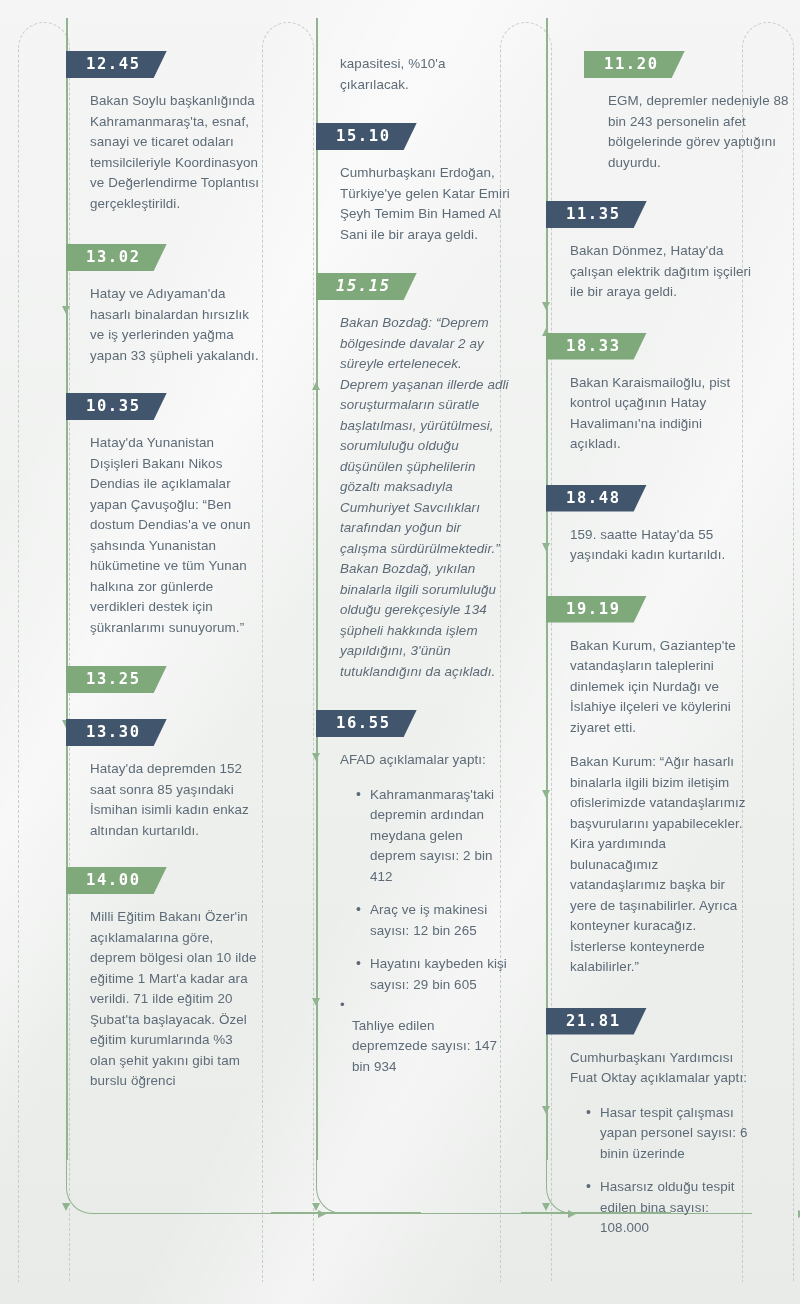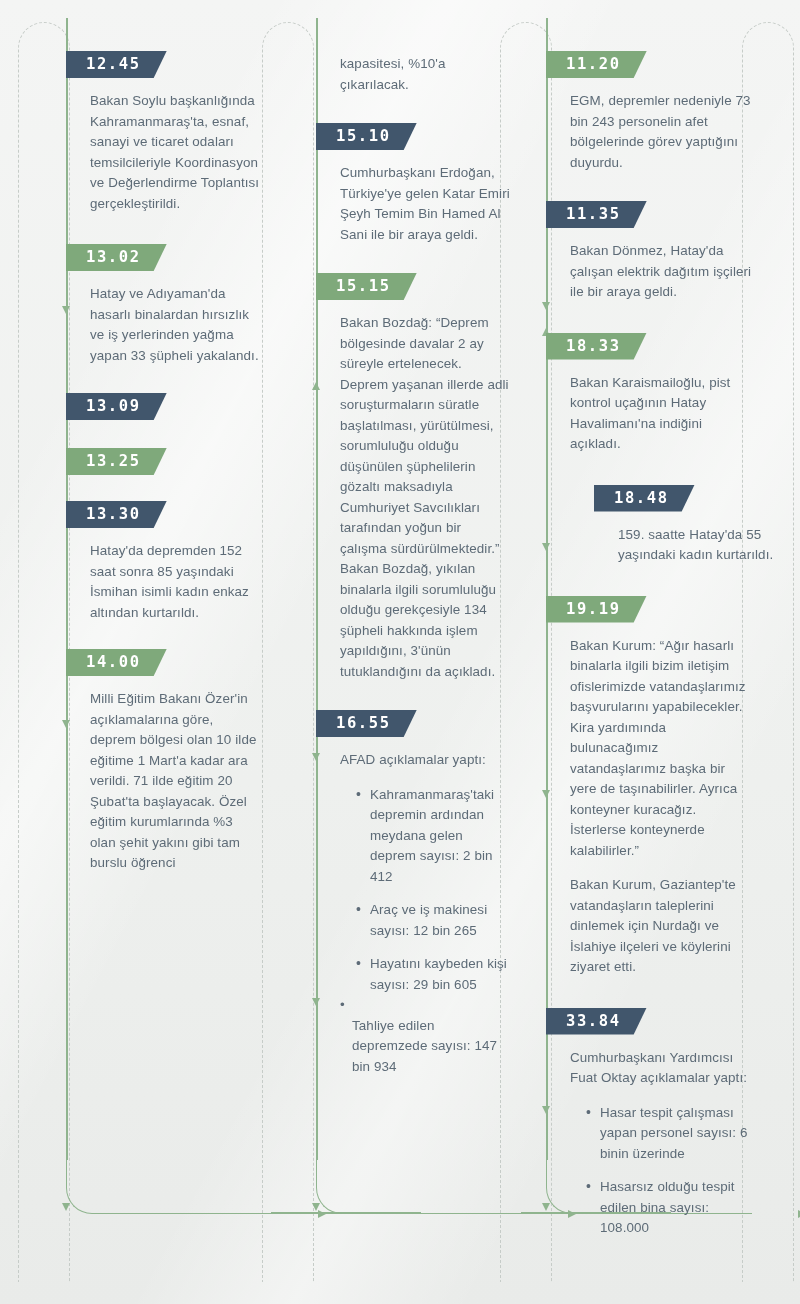--- a/index.html
+++ b/index.html
@@ -149,21 +149,24 @@
     </div>
 
     <div class="entry" style="padding-top:30px;">
       <div class="badge green">13.02</div>
       <div class="body-text">
         <p>Hatay ve Adıyaman'da hasarlı binalardan hırsızlık ve iş yerlerinden yağma yapan 33 şüpheli yakalandı.</p>
       </div>
     </div>
 
     <div class="entry" style="padding-top:27px;">
-      <div class="badge dark">13.09</div>
+      <div class="badge dark">10.35</div>
+      <div class="body-text">
+        <p>Hatay'da Yunanistan Dışişleri Bakanı Nikos Dendias ile açıklamalar yapan Çavuşoğlu: “Ben dostum Dendias'a ve onun şahsında Yunanistan hükümetine ve tüm Yunan halkına zor günlerde verdikleri destek için şükranlarımı sunuyorum.”</p>
+      </div>
     </div>
 
     <div class="entry" style="padding-top:28px;">
       <div class="badge green">13.25</div>
     </div>
 
     <div class="entry" style="padding-top:26px;">
       <div class="badge dark">13.30</div>
       <div class="body-text">
         <p>Hatay'da depremden 152 saat sonra 85 yaşındaki İsmihan isimli kadın enkaz altından kurtarıldı.</p>
@@ -192,21 +195,21 @@
       <p>kapasitesi, %10'a çıkarılacak.</p>
     </div>
 
     <div class="entry" style="padding-top:28px;">
       <div class="badge dark">15.10</div>
       <div class="body-text">
         <p>Cumhurbaşkanı Erdoğan, Türkiye'ye gelen Katar Emiri Şeyh Temim Bin Hamed Al Sani ile bir araya geldi.</p>
       </div>
     </div>
 
-    <div class="entry" style="padding-top:28px;">
+    <div class="entry" style="padding-top:28px;font-style:italic;">
       <div class="badge green">15.15</div>
       <div class="body-text">
         <p>Bakan Bozdağ: “Deprem bölgesinde davalar 2 ay süreyle ertelenecek. Deprem yaşanan illerde adli soruşturmaların süratle başlatılması, yürütülmesi, sorumluluğu olduğu düşünülen şüphelilerin gözaltı maksadıyla Cumhuriyet Savcılıkları tarafından yoğun bir çalışma sürdürülmektedir.” Bakan Bozdağ, yıkılan binalarla ilgili sorumluluğu olduğu gerekçesiyle 134 şüpheli hakkında işlem yapıldığını, 3'ünün tutuklandığını da açıkladı.</p>
       </div>
     </div>
 
     <div class="entry" style="padding-top:28px;">
       <div class="badge dark">16.55</div>
       <div class="body-text">
         <p>AFAD açıklamalar yaptı:</p>
@@ -225,58 +228,58 @@
     <div class="tick-dn" style="top:284px;"></div>
     <div class="tick-up" style="top:310px;"></div>
     <div class="tick-dn" style="top:525px;"></div>
     <div class="tick-dn" style="top:772px;"></div>
     <div class="tick-dn" style="top:1088px;"></div>
     <div class="tick-dn" style="top:1185px;"></div>
     <div class="rail-foot"></div>
 
     <div class="arrow-r"></div>
 
-    <div class="entry" style="padding-top:33px;">
+    <div class="entry" style="padding-top:33px;padding-left:38px;">
       <div class="badge green">11.20</div>
       <div class="body-text wide">
-        <p>EGM, depremler nedeniyle 73 bin 243 personelin afet bölgelerinde görev yaptığını duyurdu.</p>
+        <p>EGM, depremler nedeniyle 88 bin 243 personelin afet bölgelerinde görev yaptığını duyurdu.</p>
       </div>
     </div>
 
     <div class="entry" style="padding-top:28px;">
       <div class="badge dark">11.35</div>
       <div class="body-text wide">
         <p>Bakan Dönmez, Hatay'da çalışan elektrik dağıtım işçileri ile bir araya geldi.</p>
       </div>
     </div>
 
     <div class="entry" style="padding-top:30px;">
       <div class="badge green">18.33</div>
       <div class="body-text wide">
         <p>Bakan Karaismailoğlu, pist kontrol uçağının Hatay Havalimanı'na indiğini açıkladı.</p>
       </div>
     </div>
 
-    <div class="entry" style="padding-top:30px;margin-left:48px;">
+    <div class="entry" style="padding-top:30px;">
       <div class="badge dark">18.48</div>
       <div class="body-text wide">
         <p>159. saatte Hatay'da 55 yaşındaki kadın kurtarıldı.</p>
       </div>
     </div>
 
     <div class="entry" style="padding-top:30px;">
       <div class="badge green">19.19</div>
       <div class="body-text wide">
+        <p>Bakan Kurum, Gaziantep'te vatandaşların taleplerini dinlemek için Nurdağı ve İslahiye ilçeleri ve köylerini ziyaret etti.</p>
         <p>Bakan Kurum: “Ağır hasarlı binalarla ilgili bizim iletişim ofislerimizde vatandaşlarımız başvurularını yapabilecekler. Kira yardımında bulunacağımız vatandaşlarımız başka bir yere de taşınabilirler. Ayrıca konteyner kuracağız. İsterlerse konteynerde kalabilirler.”</p>
-        <p>Bakan Kurum, Gaziantep'te vatandaşların taleplerini dinlemek için Nurdağı ve İslahiye ilçeleri ve köylerini ziyaret etti.</p>
-      </div>
-    </div>
-
-    <div class="entry" style="padding-top:30px;">
-      <div class="badge dark">33.84</div>
+      </div>
+    </div>
+
+    <div class="entry" style="padding-top:30px;">
+      <div class="badge dark">21.81</div>
       <div class="body-text wide">
         <p>Cumhurbaşkanı Yardımcısı Fuat Oktay açıklamalar yaptı:</p>
         <ul class="blist">
           <li>Hasar tespit çalışması yapan personel sayısı: 6 binin üzerinde</li>
           <li>Hasarsız olduğu tespit edilen bina sayısı: 108.000</li>
 
         </ul>
       </div>
     </div>
   </div>

